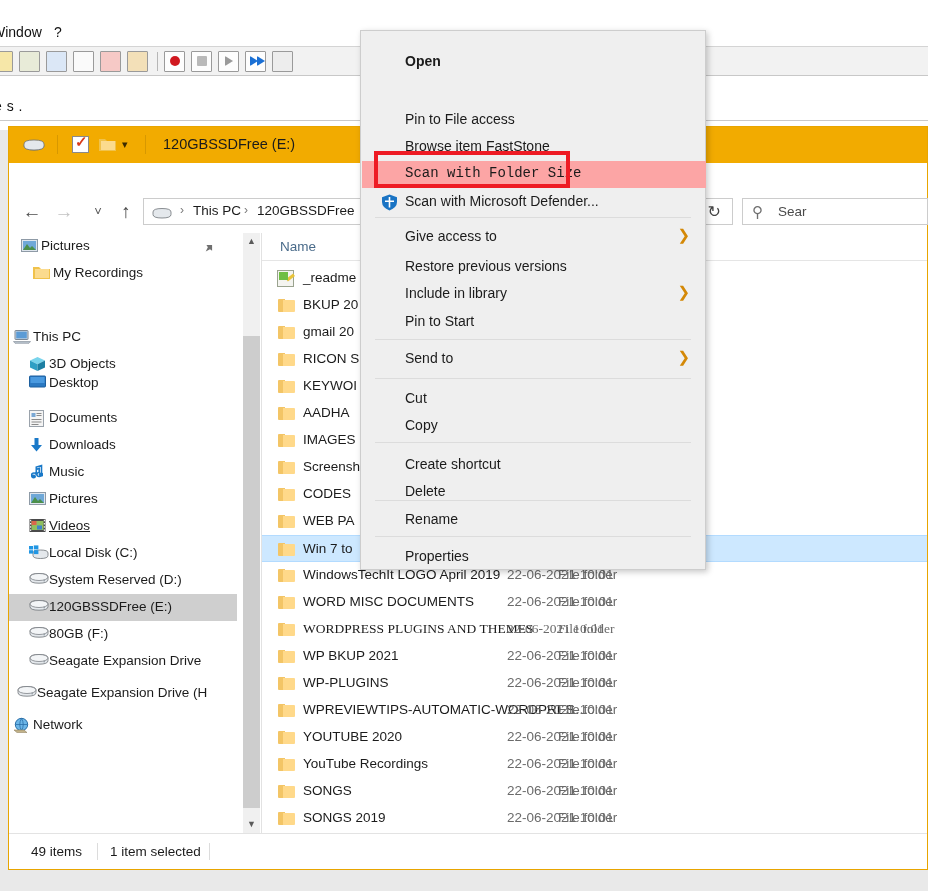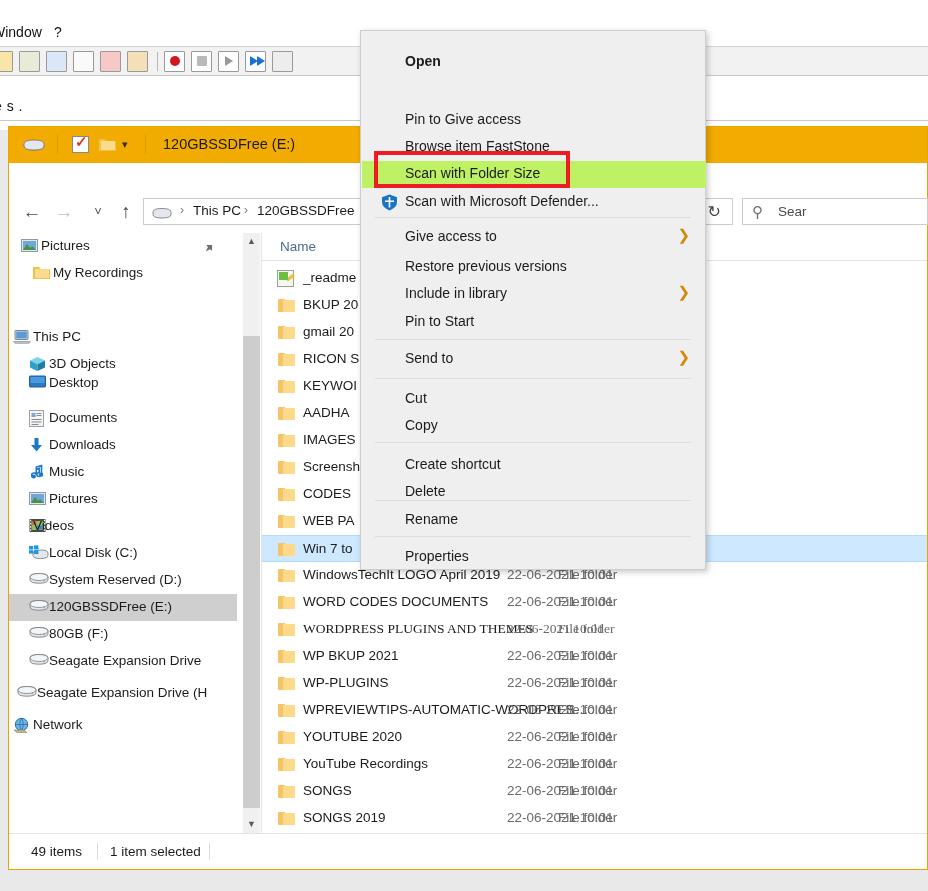--- a/index.html
+++ b/index.html
@@ -135,21 +135,21 @@
   .status-sel { left:101px; }
   .status-vsep { position:absolute; top:9px; width:1px; height:17px; background:#dcdcdc; }
 
   
   .ctxmenu { position:absolute; left:360px; top:30px; width:346px; height:540px;
              background:#efefef; border:1px solid #cdcdcd;
              box-shadow:2px 2px 6px rgba(0,0,0,0.22); }
   .mi { position:absolute; left:1px; width:344px; height:27px; font-size:14px; color:#1b1b1b; }
   .mi .mlbl { position:absolute; left:43px; top:4px; white-space:nowrap; }
   .mi.bold .mlbl { font-weight:bold; }
-  .mi.highlight { background:#bef264; }
+  .mi.highlight { background:#fca5a5;font-family:Liberation Mono, monospace; }
   .mi .chev { position:absolute; right:16px; top:2px; font-size:15px; color:#d48806;
               font-family:"DejaVu Sans", sans-serif; }
   .msep { position:absolute; left:14px; width:316px; height:1px; background:#dcdcdc; }
   .shield { position:absolute; left:19px; top:5px; width:17px; height:17px; }
 
   .redbox { position:absolute; left:374px; top:151px; width:196px; height:37px;
             border:4px solid #ee1b24; }
 </style>
 </head>
 <body>
@@ -318,21 +318,21 @@
                   <rect x="1" y="1.8" width="1.2" height="1.5"></rect>
                   <rect x="1" y="5" width="1.2" height="1.5"></rect>
                   <rect x="1" y="8.2" width="1.2" height="1.5"></rect>
                   <rect x="1" y="11.4" width="1.2" height="1.5"></rect>
                   <rect x="14.8" y="1.8" width="1.2" height="1.5"></rect>
                   <rect x="14.8" y="5" width="1.2" height="1.5"></rect>
                   <rect x="14.8" y="8.2" width="1.2" height="1.5"></rect>
                   <rect x="14.8" y="11.4" width="1.2" height="1.5"></rect>
                 </g>
               </svg></span>
-            <span class="lbl" style="left: 24px;">Videos</span>
+            <span class="lbl" style="left: 40px; text-decoration: underline;">Videos</span>
           </div>
           <div class="npitem" style="top: 307px;">
             <span class="npicon" style="left: 20px;"><svg width="20" height="15" viewBox="0 0 20 15">
                 <path d="M4 8 Q4 5 11.5 5 Q19 5 19 8 L19 10.5 Q19 13.5 11.5 13.5 Q4 13.5 4 10.5 Z" fill="#e4e8ec" stroke="#6f7378" stroke-width="0.8"></path>
                 <g fill="#2196e3">
                   <rect x="0" y="1" width="4" height="3.5"></rect>
                   <rect x="4.8" y="0.4" width="4.6" height="4"></rect>
                   <rect x="0" y="5.2" width="4" height="3.4"></rect>
                   <rect x="4.8" y="5.2" width="4.6" height="3.9"></rect>
                 </g>
@@ -509,21 +509,21 @@
               </span>
               <span class="rname">WindowsTechIt LOGO April 2019</span>
               <span class="rdate">22-06-2021 10:01</span>
               <span class="rtype">File folder</span>
             </div>
             <div class="row" style="top: 356px;">
               <span class="folder-ico">
                 <span class="back"></span>
                 <span class="front"></span>
               </span>
-              <span class="rname">WORD CODES DOCUMENTS</span>
+              <span class="rname">WORD MISC DOCUMENTS</span>
               <span class="rdate">22-06-2021 10:01</span>
               <span class="rtype">File folder</span>
             </div>
             <div class="row" style="top: 383px; font-family: Liberation Serif, serif;">
               <span class="folder-ico">
                 <span class="back"></span>
                 <span class="front"></span>
               </span>
               <span class="rname">WORDPRESS PLUGINS AND THEMES</span>
               <span class="rdate">22-06-2021 10:01</span>
@@ -602,21 +602,21 @@
       <span class="status-text status-sel">1 item selected</span>
       <span class="status-vsep" style="left:200px;"></span>
     </div>
   </div>
 
   <div class="ctxmenu" id="ctxmenu">
       <div class="mi bold" style="top: 18px;">
         <span class="mlbl">Open</span>
       </div>
       <div class="mi" style="top: 76px;">
-        <span class="mlbl">Pin to Give access</span>
+        <span class="mlbl">Pin to File access</span>
       </div>
       <div class="mi" style="top: 103px;">
         <span class="mlbl">Browse item FastStone</span>
       </div>
       <div class="mi highlight" style="top: 130px;">
         <span class="mlbl">Scan with Folder Size</span>
       </div>
       <div class="mi" style="top: 158px;">
         <span class="shield"><svg width="17" height="17" viewBox="0 0 17 17">
             <path d="M8.5 0.6 L16 3.2 V8 Q16 13.4 8.5 16.4 Q1 13.4 1 8 V3.2 Z" fill="#1a74c4"></path>

